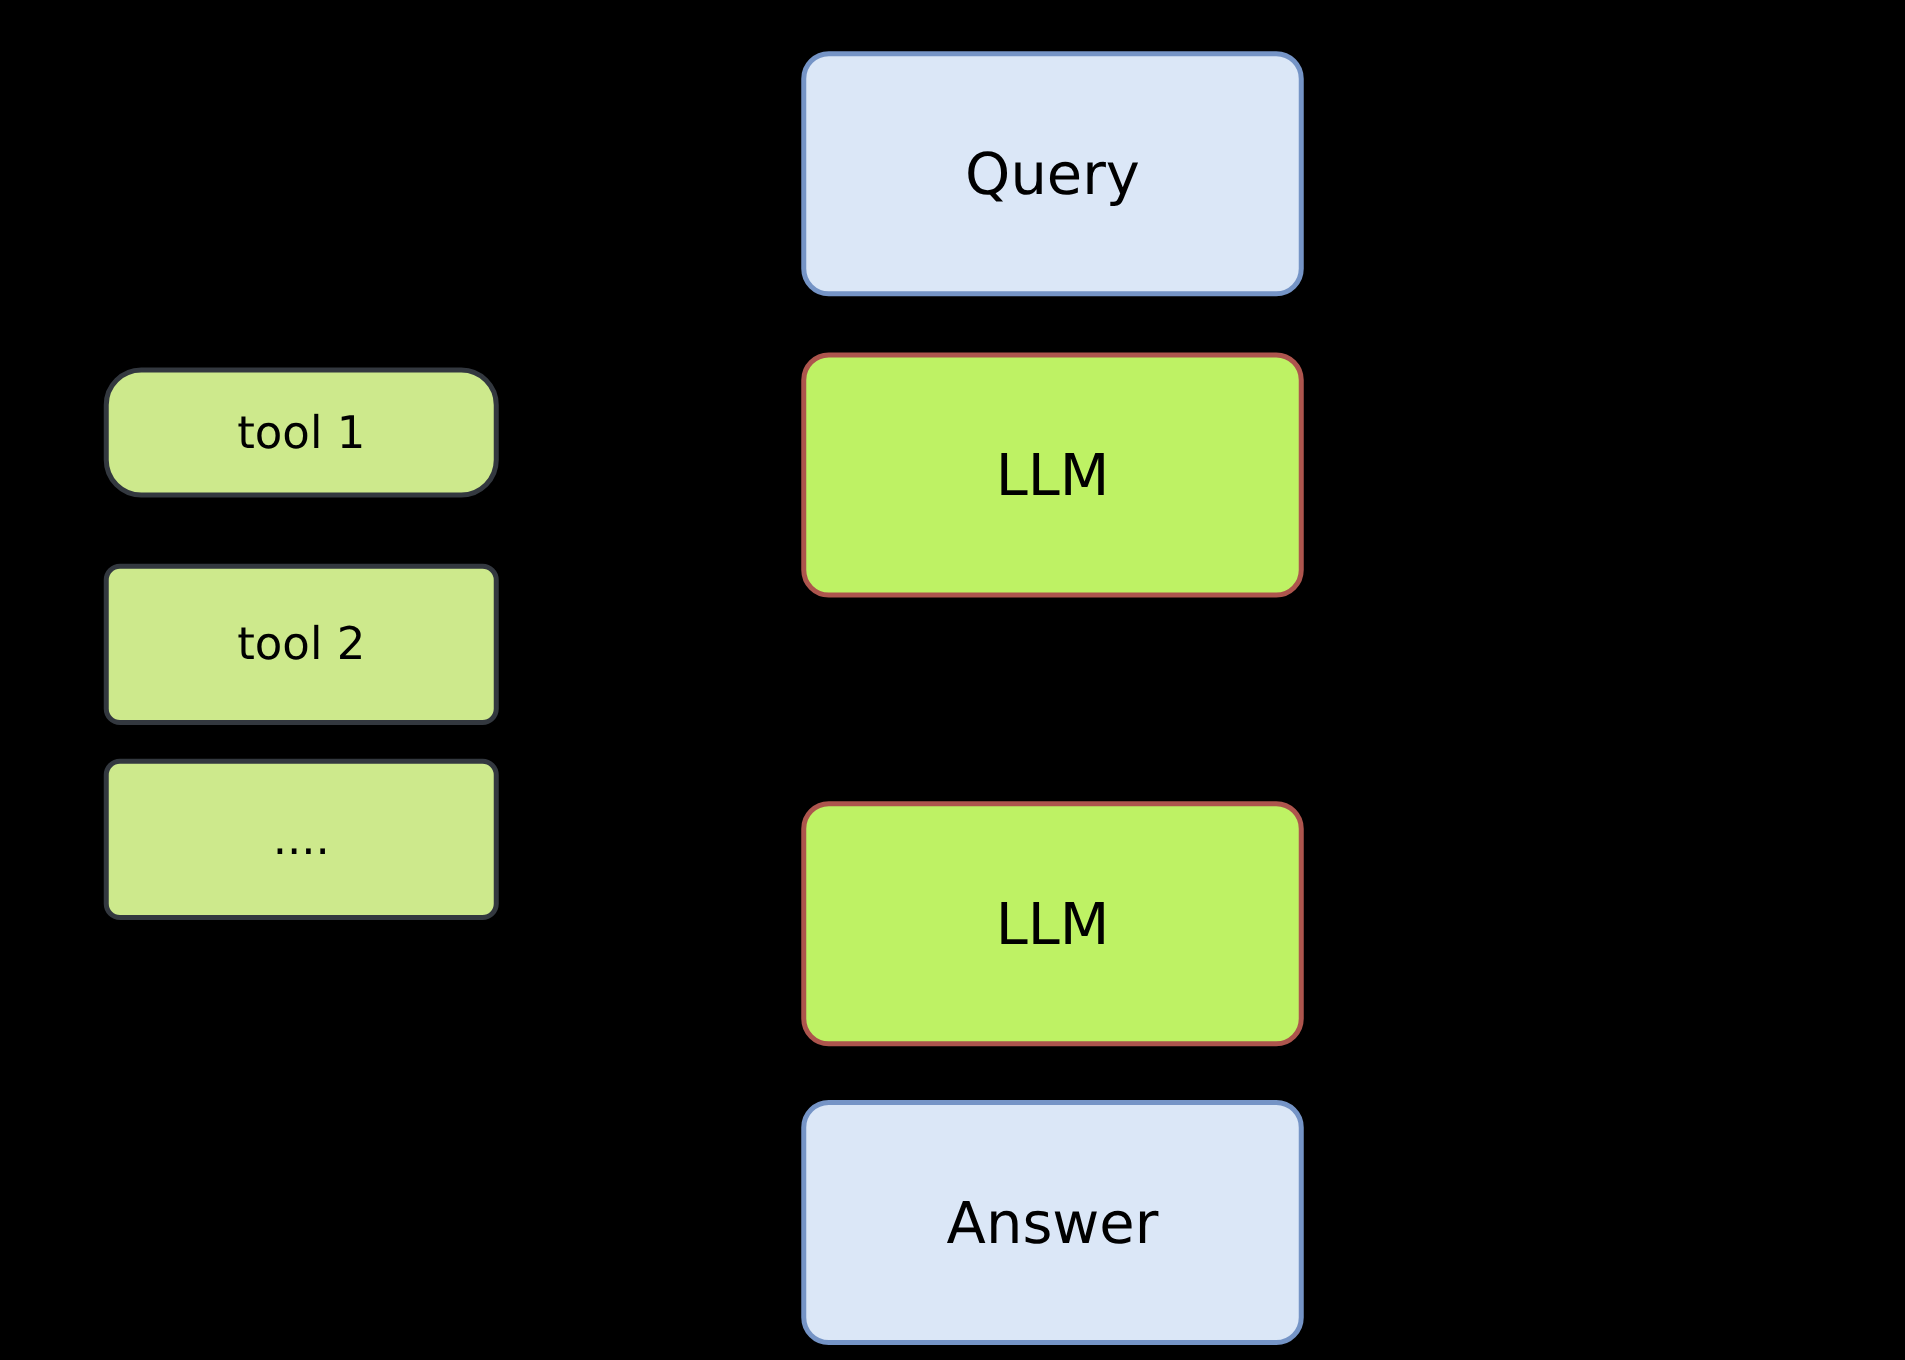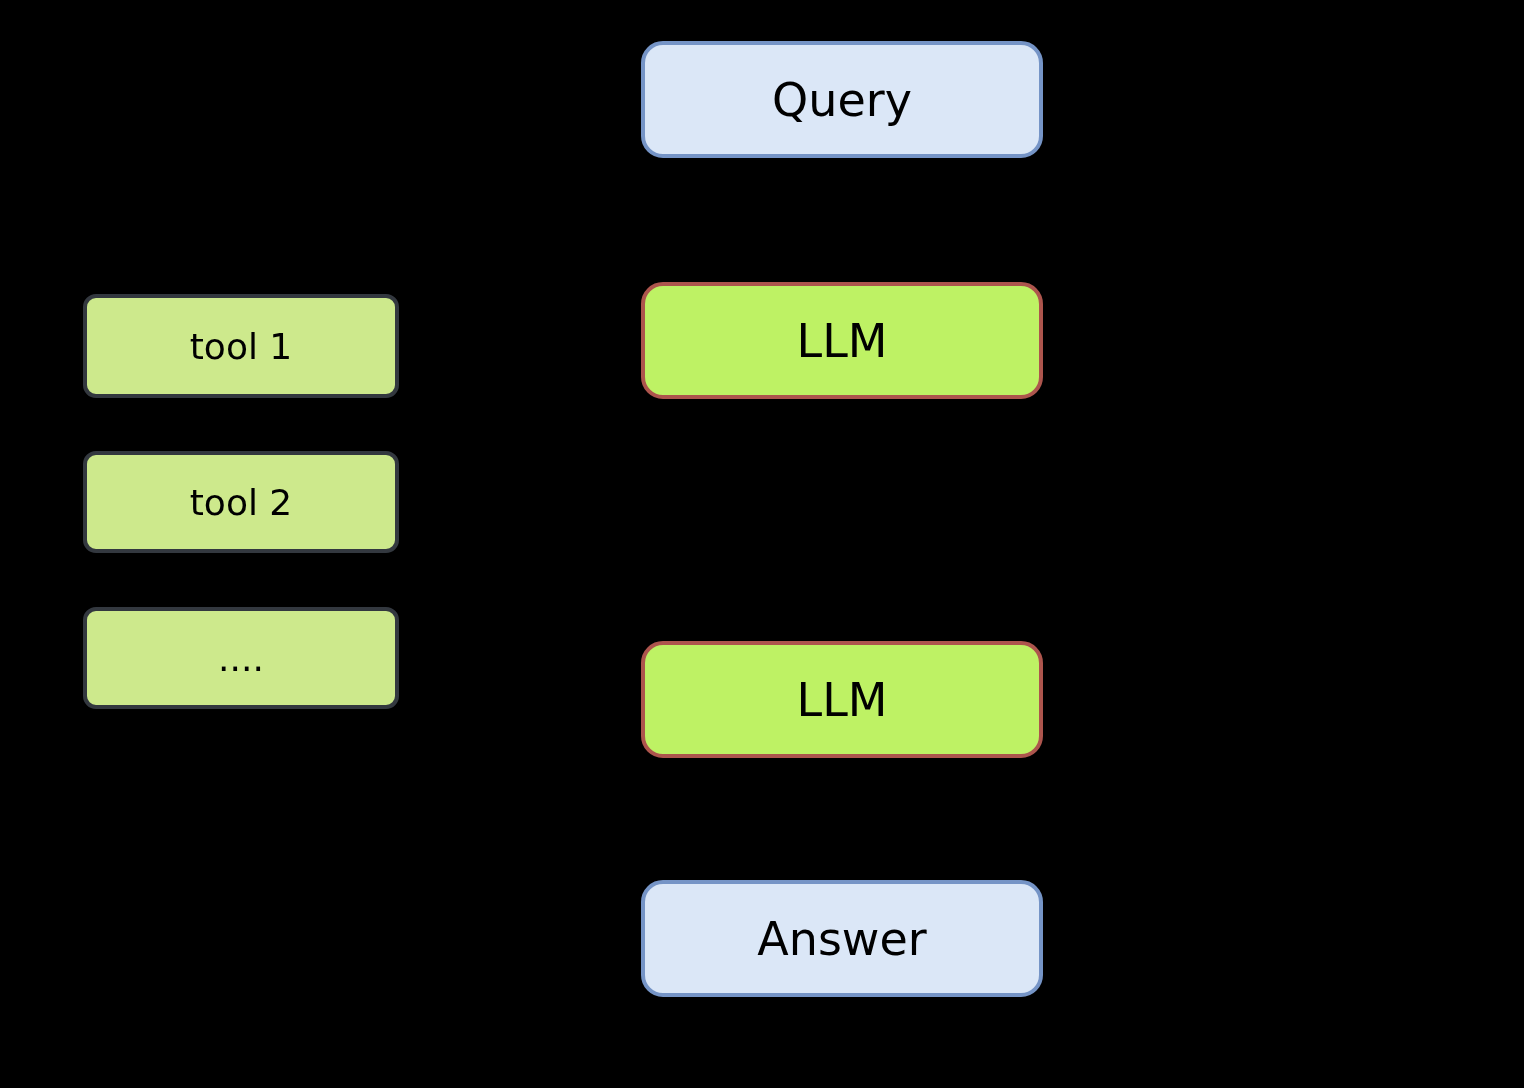--- a/index.html
+++ b/index.html
@@ -22,21 +22,21 @@
     justify-content: center;
     box-sizing: border-box;
     color: #000000;
   }
   .node .label {
     white-space: nowrap;
   }
   
   .flow {
     width: 402px;
-    height: 117px;
+    height: 196px;
     left: 641px;
     border-radius: 22px;
     border: 4px solid;
     font-size: 46px;
   }
   .flow-blue {
     background: #dbe7f7;
     border-color: #7594c6;
   }
   .flow-pink {
@@ -44,27 +44,27 @@
     border-color: #ad554d;
   }
   .flow-query  { top: 41px; }
   .flow-llm-top { top: 282px; }
   .flow-llm-bottom { top: 641px; }
   .flow-answer { top: 880px; }
   
   .tool {
     left: 83px;
     width: 316px;
-    height: 102px;
+    height: 129px;
     background: #cde98c;
     border: 4px solid #33383f;
     border-radius: 13px;
     font-size: 36px;
   }
-  .tool-1 { top: 294px; height: 104px; }
+  .tool-1 { top: 294px; height: 104px; border-radius: 30px; }
   .tool-2 { top: 451px; }
   .tool-dots { top: 607px; }
   .tool-n { top: 764px; }
 </style>
 </head>
 <body>
 
 <div class="canvas">
 
   <div class="node tool tool-1">

